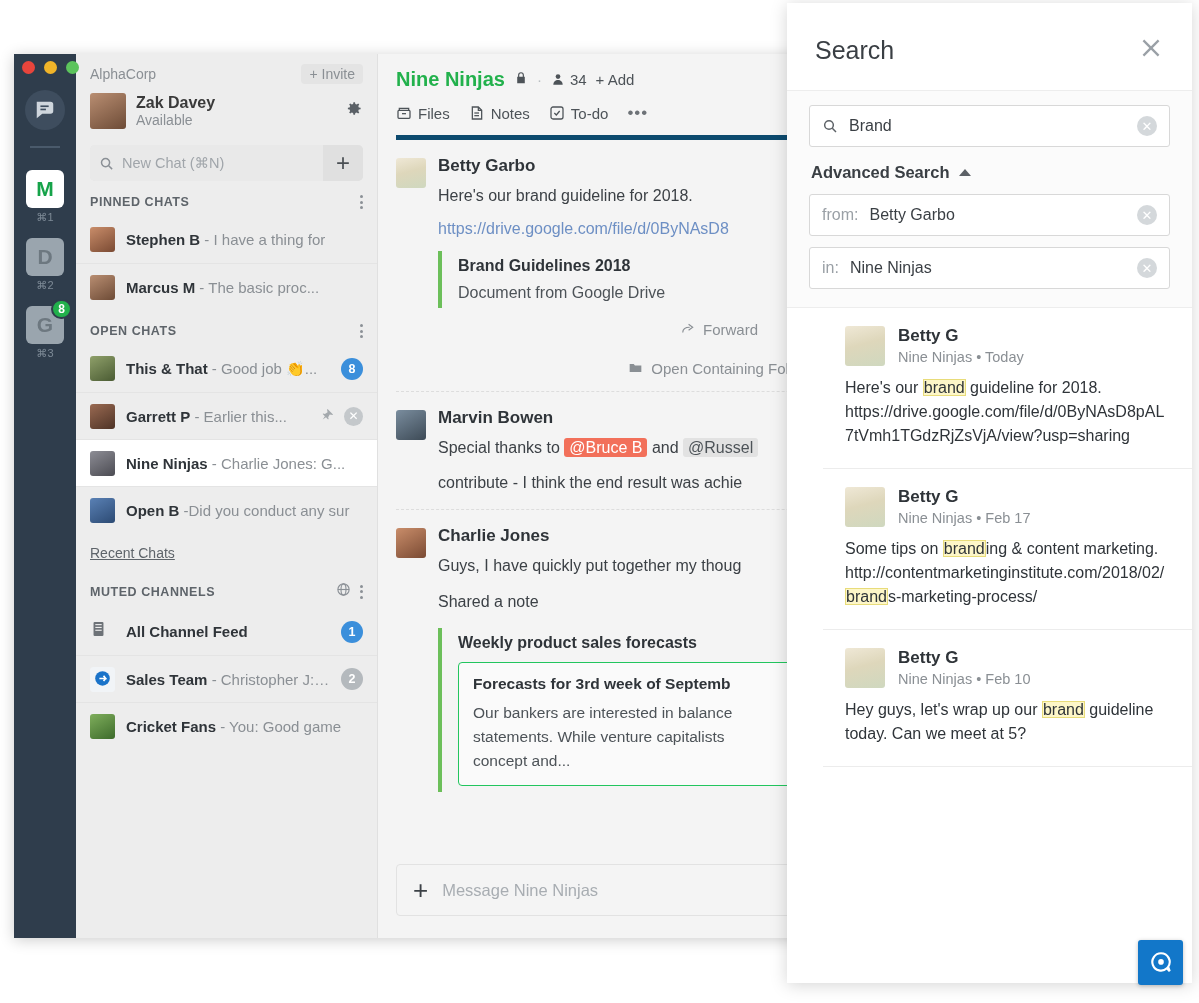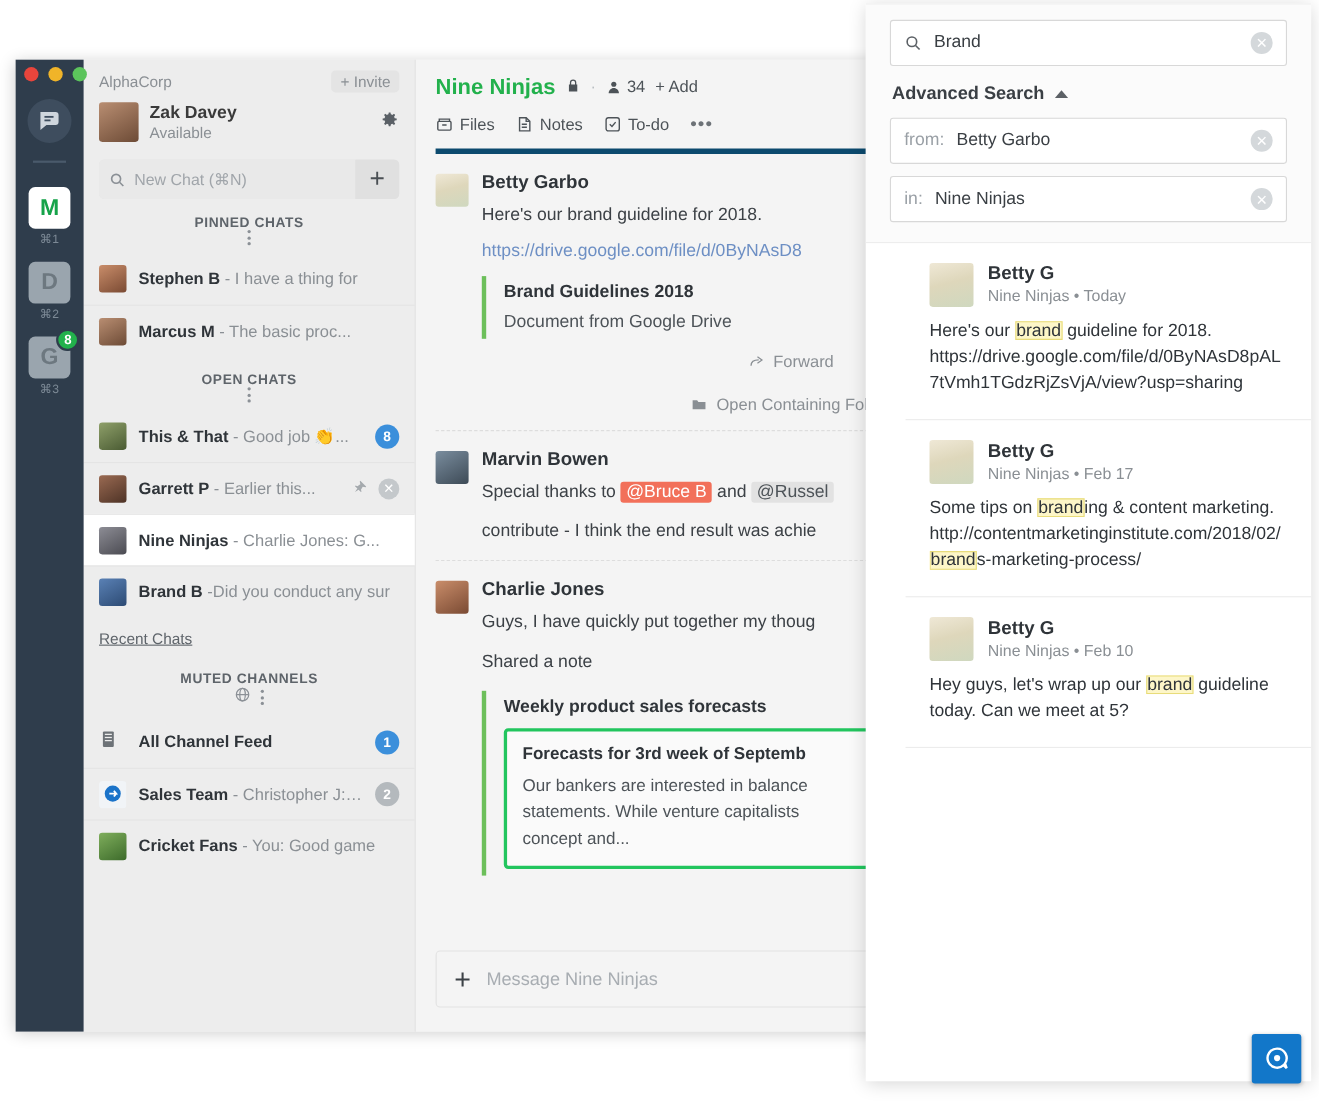--- a/index.html
+++ b/index.html
@@ -72,21 +72,20 @@
     background:#e5e5e5;border-radius:5px;overflow:hidden;
   }
   .nc-field { flex:1;display:flex;align-items:center;gap:8px;padding:0 9px;height:100%;background:#e9e9e9; }
   .nc-ph { font-size:14.5px;color:#a0a5aa; }
   .nc-plus { width:40px;height:100%;display:flex;align-items:center;justify-content:center;
              background:#e0e0e0;font-size:24px;color:#4a4f54;font-weight:300; }
 
   .section-head {
     display:flex;align-items:center;justify-content:space-between;
     padding:14px 14px 7px 14px;
-    flex-direction:column;
   }
   .section-title { font-size:12.5px;font-weight:bold;color:#5e646a;letter-spacing:.55px; }
   .sec-icons { display:flex;align-items:center;gap:9px;color:#8b9096; }
   .kebab { display:flex;flex-direction:column;gap:2.5px;align-items:center; }
   .kebab i { width:3px;height:3px;border-radius:50%;background:#8b9096;display:block; }
 
   .chat-row {
     display:flex;align-items:center;gap:11px;padding:9px 14px;
     border-top:1px solid #e4e4e4; min-height:47px;justify-content:flex-end;
   }
@@ -127,21 +126,21 @@
   .msg-name { font-size:17px;font-weight:bold;color:#2f3439;margin-bottom:8px; }
   .msg-line { font-size:16px;color:#3c4146;line-height:1.55;white-space:nowrap; }
   .msg-link { font-size:16px;color:#6d8fc4;margin-top:11px;white-space:nowrap; }
   .mention { background:#f2705a;color:#fff;border-radius:3px;padding:1px 5px; }
   .mention.grey { background:#e2e2e2;color:#4d5358; }
   .attach { border-left:4px solid #6cbf5a;padding:6px 0 6px 16px;margin-top:13px; }
   .attach-t { font-size:16px;font-weight:bold;color:#2f3439;margin-bottom:9px; }
   .attach-s { font-size:16px;color:#4d5358; }
   .attach-actions { display:flex;align-items:center;gap:22px;margin-top:13px;color:#8a8f94;font-size:15px;flex-direction:column; }
   .attach-actions span { display:flex;align-items:center;gap:7px; }
-  .note-card { background:#fafafa;border:3px solid #22c55e;border-radius:4px;margin-top:10px;
+  .note-card { background:#fafafa;border:1px solid #22c55e;border-radius:4px;margin-top:10px;
                padding:12px 14px; }
   .note-h { font-size:15.5px;font-weight:bold;color:#2f3439;margin-bottom:8px;white-space:nowrap; }
   .note-p { font-size:15.5px;color:#4d5358;line-height:1.55;white-space:nowrap; }
 
   .composer { padding:12px 18px 22px 18px; }
   .composer-box { display:flex;align-items:center;gap:14px;height:52px;
                   border:1px solid #e2e2e2;border-radius:4px;background:#f4f4f4;padding:0 16px; }
   .comp-plus { font-size:26px;color:#3c4146;font-weight:300;line-height:1; }
   .comp-ph { font-size:16.5px;color:#a8adb2; }
 
@@ -330,21 +329,21 @@
       <div class="chat-row selected">
         <div class="row-av av8"></div>
         <div class="row-text">
           <b>Nine Ninjas</b>
           <span>- Charlie Jones: G...</span>
         </div>
       </div>
       <div class="chat-row">
         <div class="row-av av6"></div>
         <div class="row-text">
-          <b>Brand B</b>
+          <b>Open B</b>
           <span>-Did you conduct any sur</span>
         </div>
       </div>
 
       <div class="recent">
         <a href="#">Recent Chats</a>
       </div>
 
       <div class="section-head">
         <span class="section-title">MUTED CHANNELS</span>
@@ -512,20 +511,29 @@
       <div class="composer">
         <div class="composer-box">
           <span class="comp-plus">+</span>
           <span class="comp-ph">Message Nine Ninjas</span>
         </div>
       </div>
     </div>
   </div>
 
   <div id="search-panel">
+    <div class="sp-head">
+      <span class="sp-title">Search</span>
+      <span class="sp-close">
+        <svg width="26" height="26" viewBox="0 0 24 24" stroke="#9aa0a6" stroke-width="2.1">
+            <line x1="5" y1="5" x2="19" y2="19"></line>
+            <line x1="19" y1="5" x2="5" y2="19"></line>
+          </svg>
+      </span>
+    </div>
 
     <div class="sp-filters">
       <div class="sp-input">
         <svg width="16" height="16" viewBox="0 0 24 24" fill="none" stroke="#5c6166" stroke-width="2.2">
             <circle cx="10.5" cy="10.5" r="6.5"></circle>
             <line x1="15.5" y1="15.5" x2="21" y2="21"></line>
           </svg>
         <span class="q">Brand</span>
         <span class="sp-clear">✕</span>
       </div>

